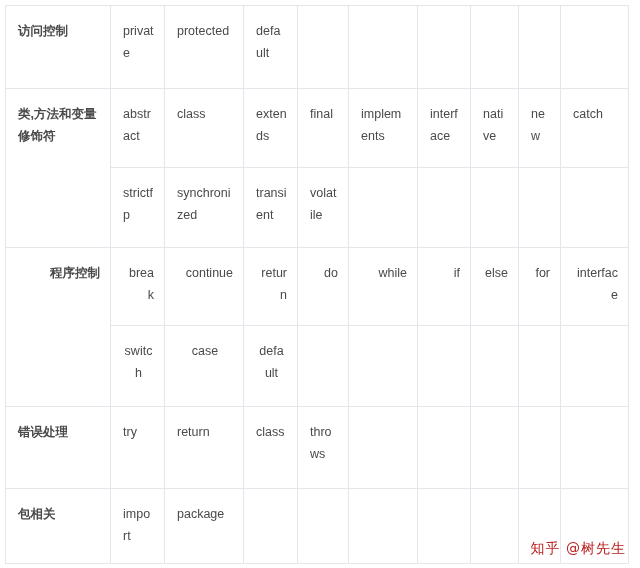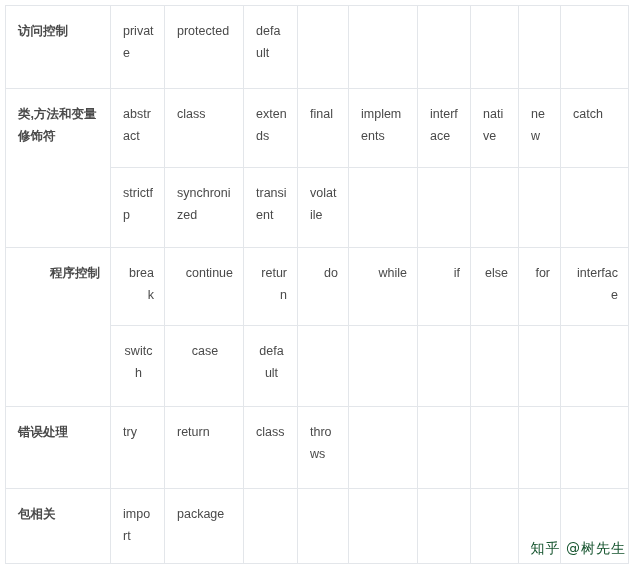--- a/index.html
+++ b/index.html
@@ -73,21 +73,21 @@
   tr.r-flow1     td { height: 78px; text-align: right; }
   tr.r-flow2     td { height: 81px; text-align: center; }
   tr.r-error     td { height: 82px; }
   tr.r-package   td { height: 75px; }
 
   #watermark {
     position: absolute;
     right: 14px;
     bottom: 10px;
     font-size: 14px;
-    color: #14532d;
+    color: #b91c1c;
     letter-spacing: 1px;
     font-family: "DejaVu Sans", "Liberation Sans", sans-serif;
     pointer-events: none;
     white-space: nowrap;
   }
 </style>
 </head>
 <body>
 
 <table id="keyword-table">

